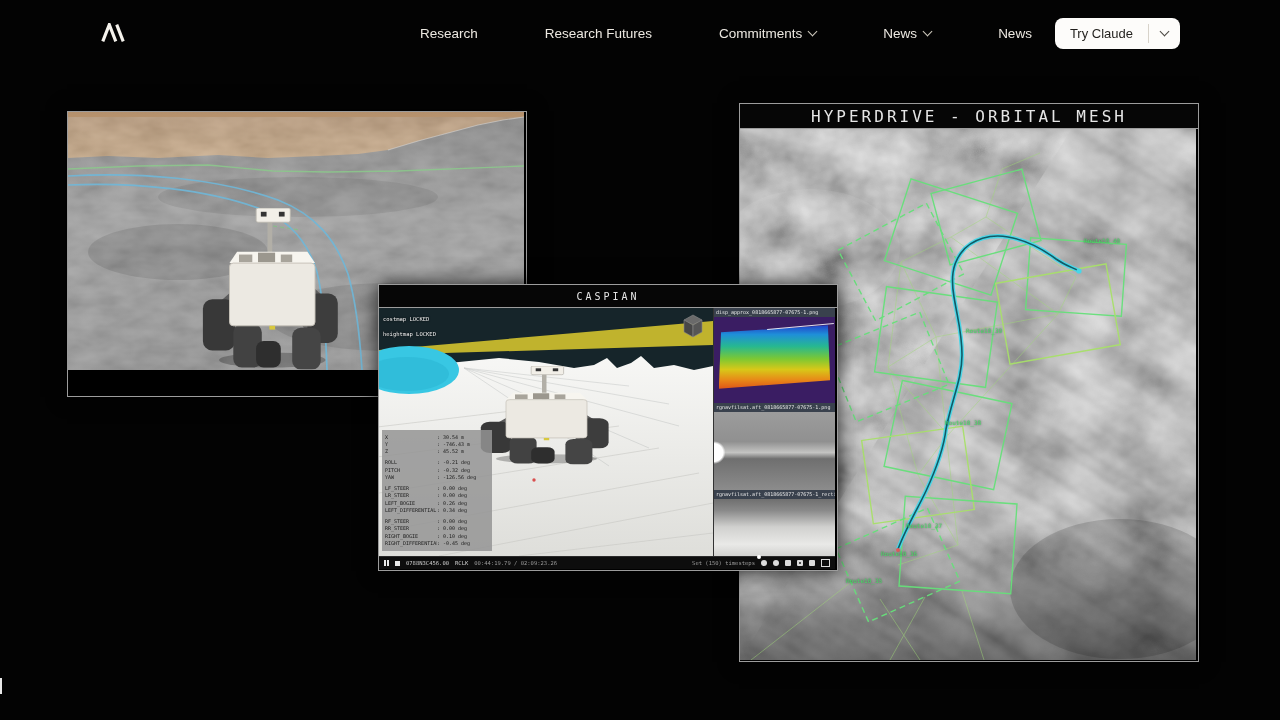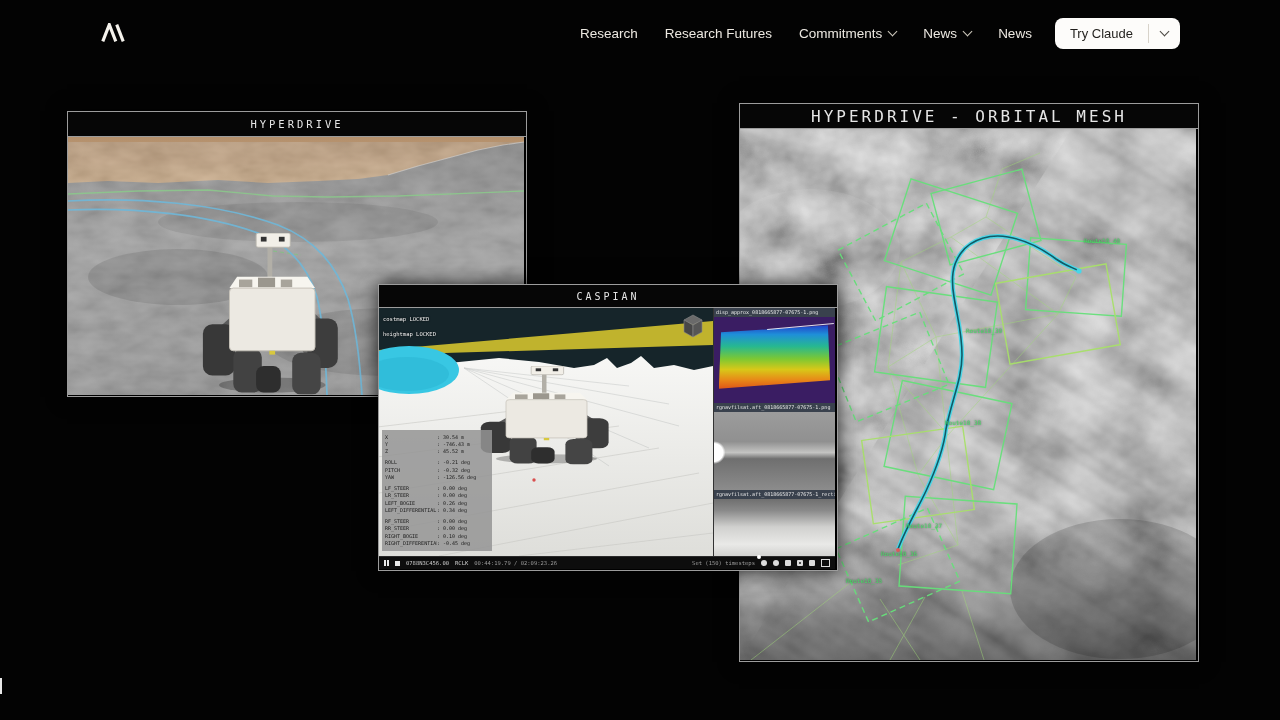--- a/index.html
+++ b/index.html
@@ -2,21 +2,21 @@
 <html><head>
 <meta charset="utf-8">
 <style>
   html,body{margin:0;padding:0;background:#000;}
   #stage{position:relative;width:1280px;height:720px;background:#030303;overflow:hidden;
          font-family:"Liberation Sans",sans-serif;}
   
   #header{position:absolute;top:0;left:0;width:1280px;height:66px;display:flex;align-items:center;}
   #logo{position:absolute;left:100px;top:23px;width:26px;height:20px;}
   #nav{position:absolute;right:100px;top:0;height:66px;display:flex;align-items:center;gap:27px;}
-  .nav-item{display:flex;align-items:center;gap:7px;color:#ece8e1;font-size:13.5px;cursor:pointer;white-space:nowrap;}
+  .nav-item{display:flex;align-items:center;gap:7px;color:#ece8e1;font-size:13.5px;cursor:pointer;white-space:nowrap;margin-left:40px;}
   .chev{width:6px;height:6px;border-right:1.4px solid #cfcabe;border-bottom:1.4px solid #cfcabe;
         transform:rotate(45deg);margin-top:-3px;}
   .cta{margin-left:-4px;display:flex;align-items:stretch;background:#fdfcfa;border-radius:8px;height:31px;overflow:hidden;}
   .cta-label{display:flex;align-items:center;padding:16px 15px;color:#211f1c;font-size:13px;}
   .cta-div{width:1px;background:#d8d3ca;margin:6px 0;}
   .cta-chev-cell{display:flex;align-items:center;justify-content:center;width:31px;}
   .cta-chev{width:6px;height:6px;border-right:1.5px solid #4a4741;border-bottom:1.5px solid #4a4741;transform:rotate(45deg);margin-top:-3px;}
   
   .panel{position:absolute;border:1px solid #9c9c9c;background:#000;box-shadow:0 0 18px rgba(0,0,0,.8);}
   .ptitle{background:#060606;border-bottom:1px solid #9c9c9c;color:#e6e6e6;
@@ -167,21 +167,20 @@
         <div class="cta-label">Try Claude</div>
         <div class="cta-div"></div>
         <div class="cta-chev-cell">
           <span class="cta-chev"></span>
         </div>
       </div>
     </nav>
   </div>
 
   <div class="panel" id="p-hyper">
-    <div class="ptitle">HYPERDRIVE</div>
     <div class="pcontent">
       <svg width="456" height="258" viewBox="0 0 456 258">
         <rect x="0" y="0" width="456" height="48" fill="url(#skyG)"></rect>
         <polygon points="0,46 40,44 90,46 150,43 200,46 250,44 290,42 320,38 350,29 380,21 410,13 435,8 456,5 456,258 0,258" fill="url(#terrG)"></polygon>
         <polygon points="0,46 40,44 90,46 150,43 200,46 250,44 290,42 320,38 350,29 380,21 410,13 435,8 456,5 456,258 0,258" fill="#888" filter="url(#dirtF)" opacity="0.28"></polygon>
         <polyline points="320,38 350,29 380,21 410,13 435,8 456,5" fill="none" stroke="#d8d8d8" stroke-width="1.2" opacity="0.55"></polyline>
         <ellipse cx="110" cy="140" rx="90" ry="28" fill="#000" opacity="0.10"></ellipse>
         <ellipse cx="320" cy="205" rx="120" ry="34" fill="#000" opacity="0.09"></ellipse>
         <ellipse cx="230" cy="85" rx="140" ry="20" fill="#000" opacity="0.07"></ellipse>
         <polyline points="0,57 70,54 140,53 205,59 260,60 330,59 456,54" fill="none" stroke="#8bc98b" stroke-width="1.3" opacity="0.85"></polyline>

